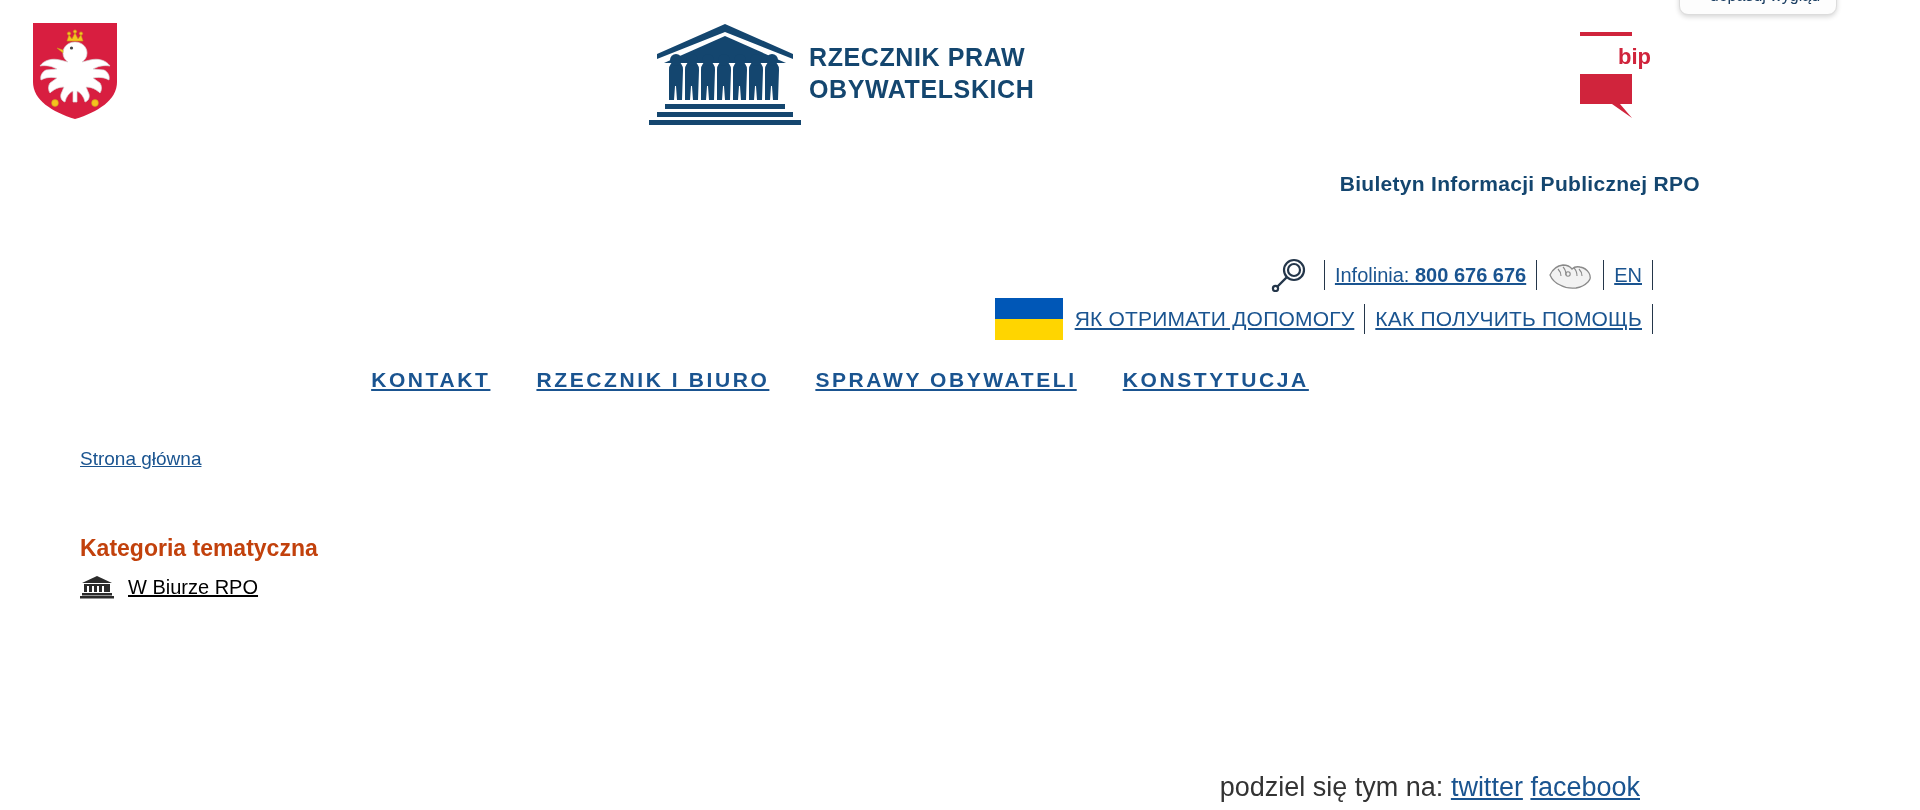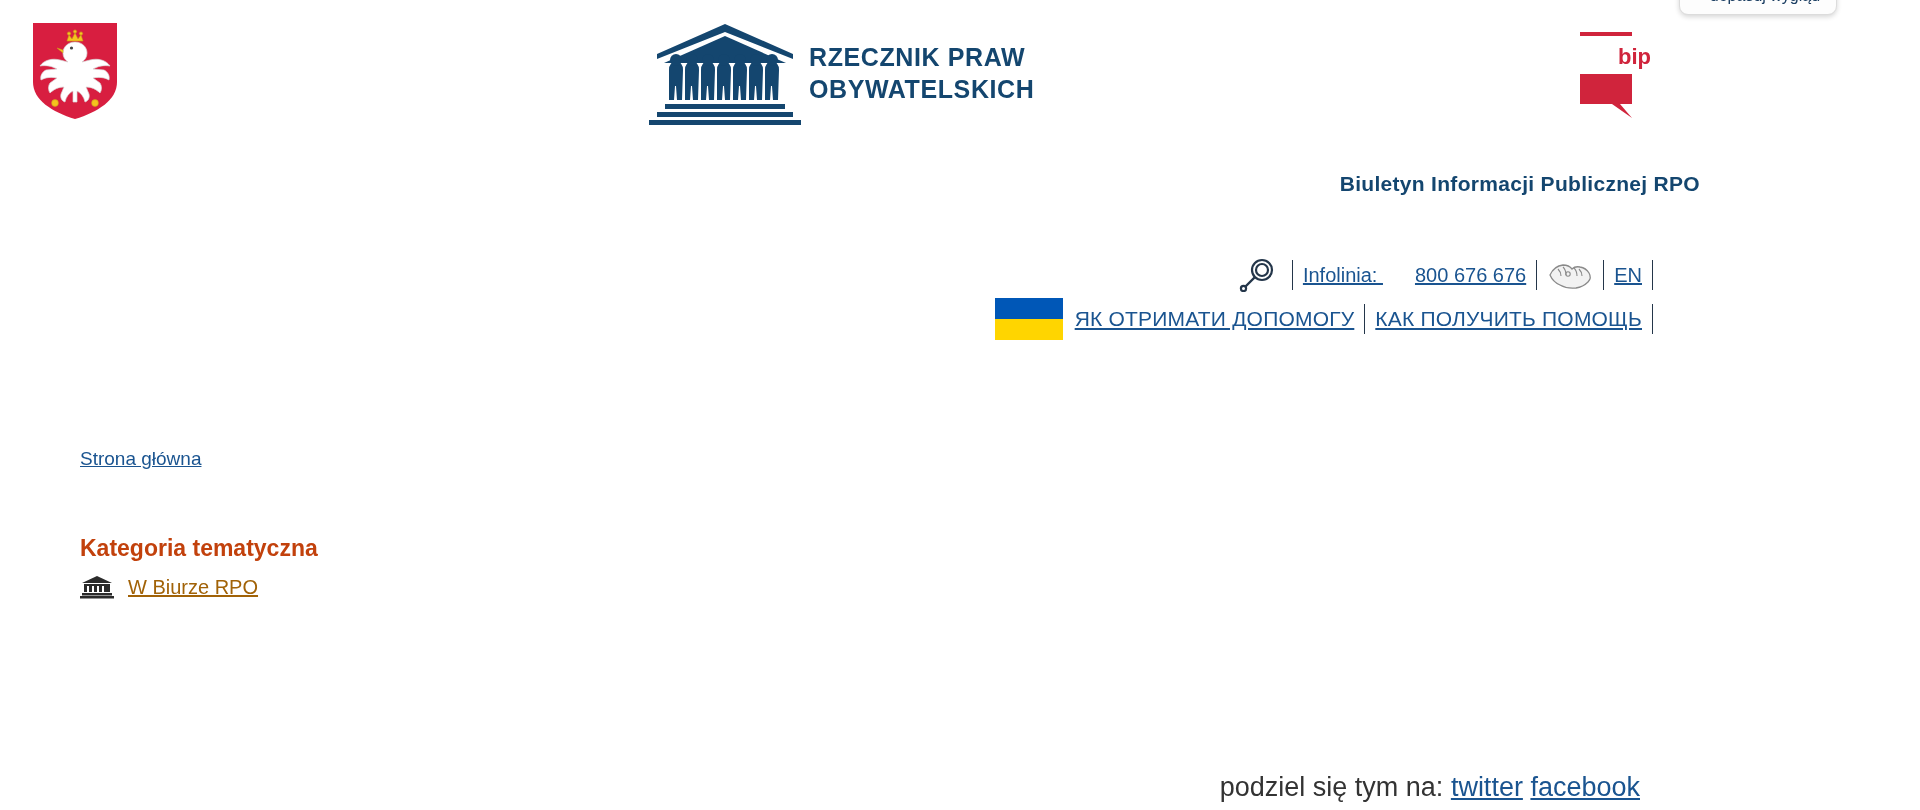--- a/index.html
+++ b/index.html
@@ -77,21 +77,21 @@
     background:#24364a; margin: 0 10px;
   }
   .icon-search { width: 40px; height: 34px; margin-right: 4px; }
   .icon-search svg { display:block; }
   .icon-hands { width: 46px; height: 30px; }
   .icon-hands svg { display:block; }
   .util-link {
     color: #1a5490; text-decoration: underline;
     white-space: nowrap; cursor: pointer;
   }
-  .util-link b { font-weight: normal; margin-left: 32px; }
+  .util-link b { font-weight: bold; }
   .ua-flag { width: 68px; height: 42px; margin-right: 12px; flex:none; }
   .ua-flag .b { height:21px; background:#0057B7; }
   .ua-flag .y { height:21px; background:#FFD500; }
   .ua-link {
     color:#1a5490; text-decoration: underline;
     font-size: 21px; letter-spacing: 0.2px; white-space: nowrap;
   }
 
   
   .mainnav {
@@ -112,21 +112,21 @@
   .breadcrumb a { color:#1a5490; text-decoration: underline; cursor:pointer; }
 
   
   .sidebar { position: absolute; top: 535px; left: 80px; width: 430px; }
   .sb-title {
     color: #c2410c; font-weight: bold; font-size: 23px; margin-bottom: 13px;
   }
   .sb-item { display:flex; align-items:center; gap: 14px; }
   .sb-icon { width: 34px; height: 24px; flex:none; }
   .sb-icon svg { display:block; }
-  .sb-item a { color:#a16207; text-decoration: underline; font-size:20px; cursor:pointer;}
+  .sb-item a { color:#000000; text-decoration: underline; font-size:20px; cursor:pointer;}
 
   
   .article { position: absolute; top: 508px; left: 580px; width: 1050px; }
   .article h1 {
     margin: 0;
     color: #1d5182;
     font-weight: normal;
     font-size: 50px;
     line-height: 1.22;
     text-align: center;
@@ -246,20 +246,26 @@
     <span class="ua-flag">
       <div class="b"></div>
         <div class="y"></div>
     </span>
     <a class="ua-link">ЯК ОТРИМАТИ ДОПОМОГУ</a>
     <span class="util-sep"></span>
     <a class="ua-link">КАК ПОЛУЧИТЬ ПОМОЩЬ</a>
     <span class="util-sep"></span>
   </div>
 
+  <nav class="mainnav">
+    <a>KONTAKT</a>
+    <a>RZECZNIK I BIURO</a>
+    <a>SPRAWY OBYWATELI</a>
+    <a>KONSTYTUCJA</a>
+  </nav>
 
   <div class="breadcrumb">
     <a>Strona główna</a>
   </div>
 
   <aside class="sidebar">
     <div class="sb-title">Kategoria tematyczna</div>
     <div class="sb-item">
       <span class="sb-icon">
         <svg viewBox="0 0 34 24">

